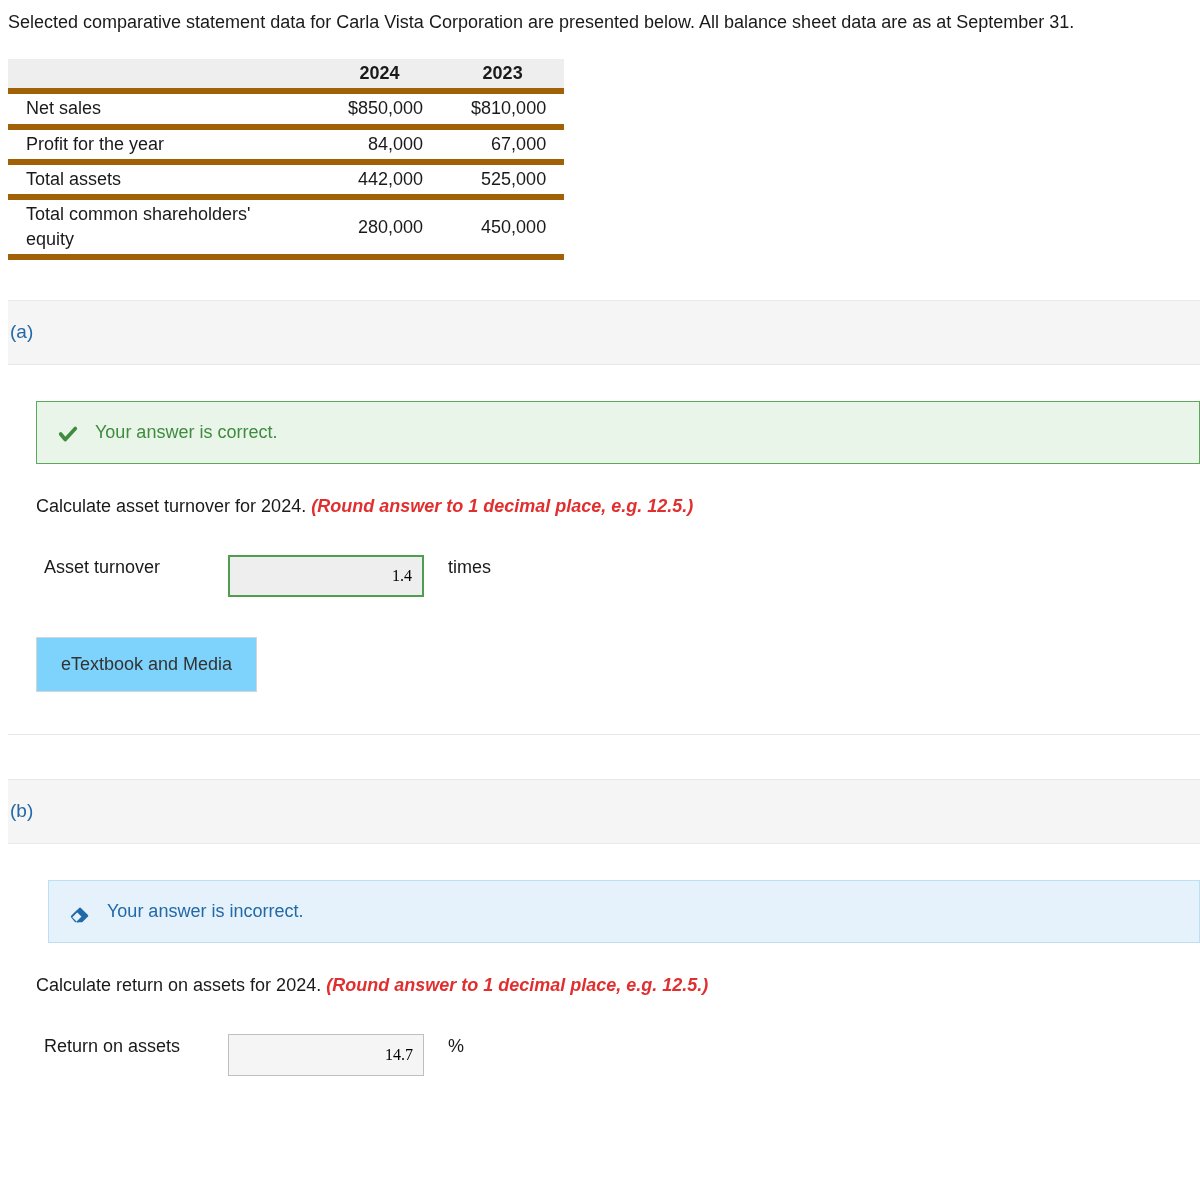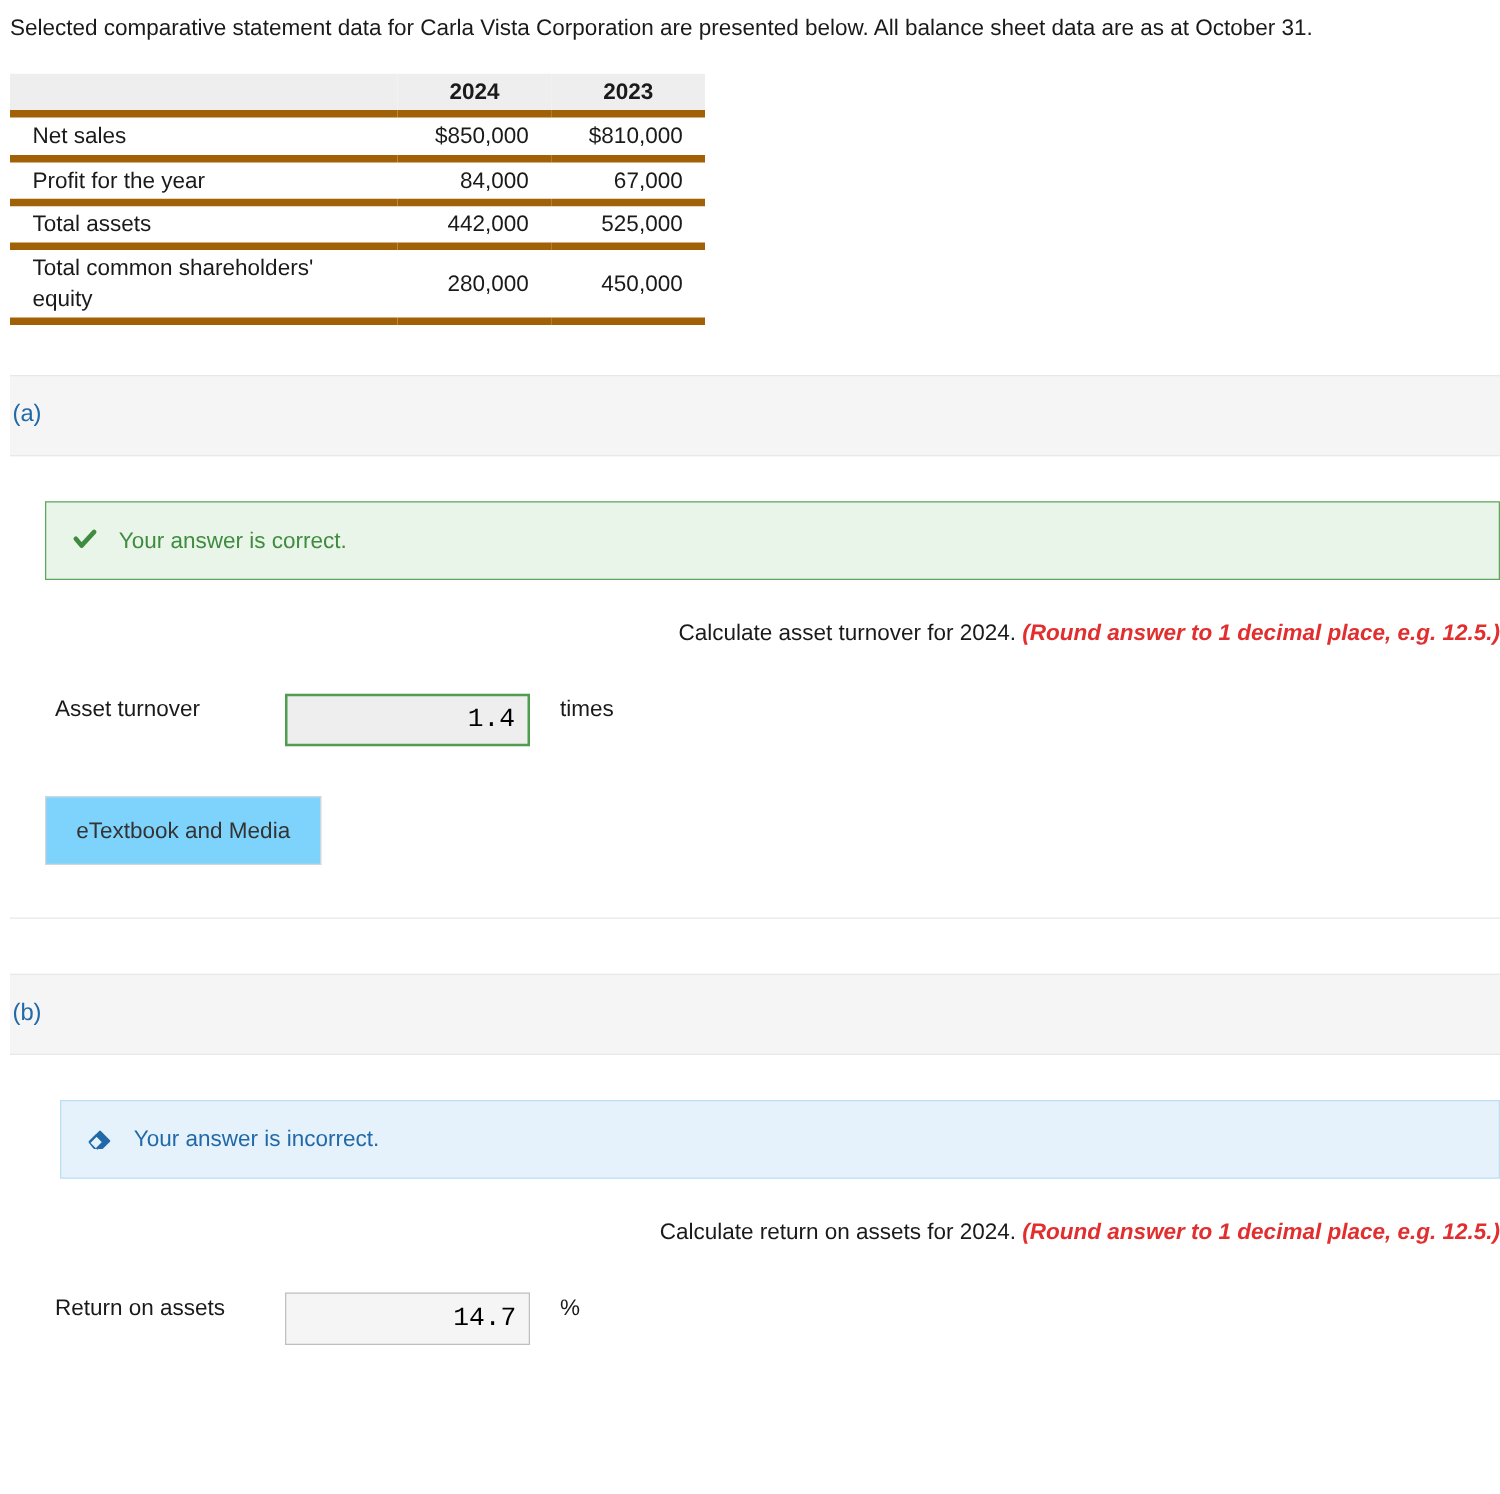--- a/index.html
+++ b/index.html
@@ -39,73 +39,73 @@
       border-bottom: 1px solid #e8e8e8;
       padding: 18px 2px;
       color: #2269a8;
       font-size: 19px;
     }
     .feedback-banner {
       margin: 36px 0 30px 28px;
       border: 1px solid;
       padding: 18px 20px;
       display: flex;
-      align-items: flex-start;
+      align-items: flex-end;
       gap: 16px;
       font-size: 18px;
     }
     .feedback-banner.correct {
       background: #e9f5e9;
       border-color: #5ea85e;
       color: #3f8b3f;
     }
     .feedback-banner.incorrect {
       background: #e5f2fb;
       border-color: #bcdff2;
       color: #2269a8;
       margin-left: 40px;
     }
     .feedback-banner .icon svg { display: block; }
-    .prompt-line { margin: 0 0 36px 28px; text-align: right; }
+    .prompt-line { margin: 0 0 36px 28px; }
     .prompt-line .hint { color: #e12f2f; font-style: italic; font-weight: 600; }
     .answer-row {
       margin: 0 0 40px 36px;
       display: flex;
       gap: 34px;
     }
     .answer-label { min-width: 150px; }
     .answer-input {
       width: 196px;
       height: 42px;
       border: 1px solid #bfbfbf;
       background: #f5f5f5;
       text-align: right;
       padding: 0 10px;
-      font-size: 21px;
-      font-family: Liberation Mono, monospace;
+      font-size: 16px;
+      font-family: Liberation Serif, serif;
     }
     .answer-input.correct-box { border: 2px solid #4f9d4f; background: #eeeeee; }
     .unit { margin-left: -10px; }
 
     .etext-button {
       margin: 0 0 42px 28px;
       display: inline-block;
       border: 1px solid #d5d5d5;
       background: #7dd3fc;
       padding: 16px 24px;
       font-size: 18px;
       color: #333;
       cursor: pointer;
     }
     .part-b-space { margin-top: 44px; }
   </style>
 </head>
 <body>
 
-<p class="intro">Selected comparative statement data for Carla Vista Corporation are presented below. All balance sheet data are as at October 31.</p>
+<p class="intro">Selected comparative statement data for Carla Vista Corporation are presented below. All balance sheet data are as at September 31.</p>
 
 <table class="data-table">
   <tbody>
       <tr>
     <th></th>
     <th>2024</th>
     <th>2023</th>
   </tr>
   <tr>
     <td>Net sales</td>

